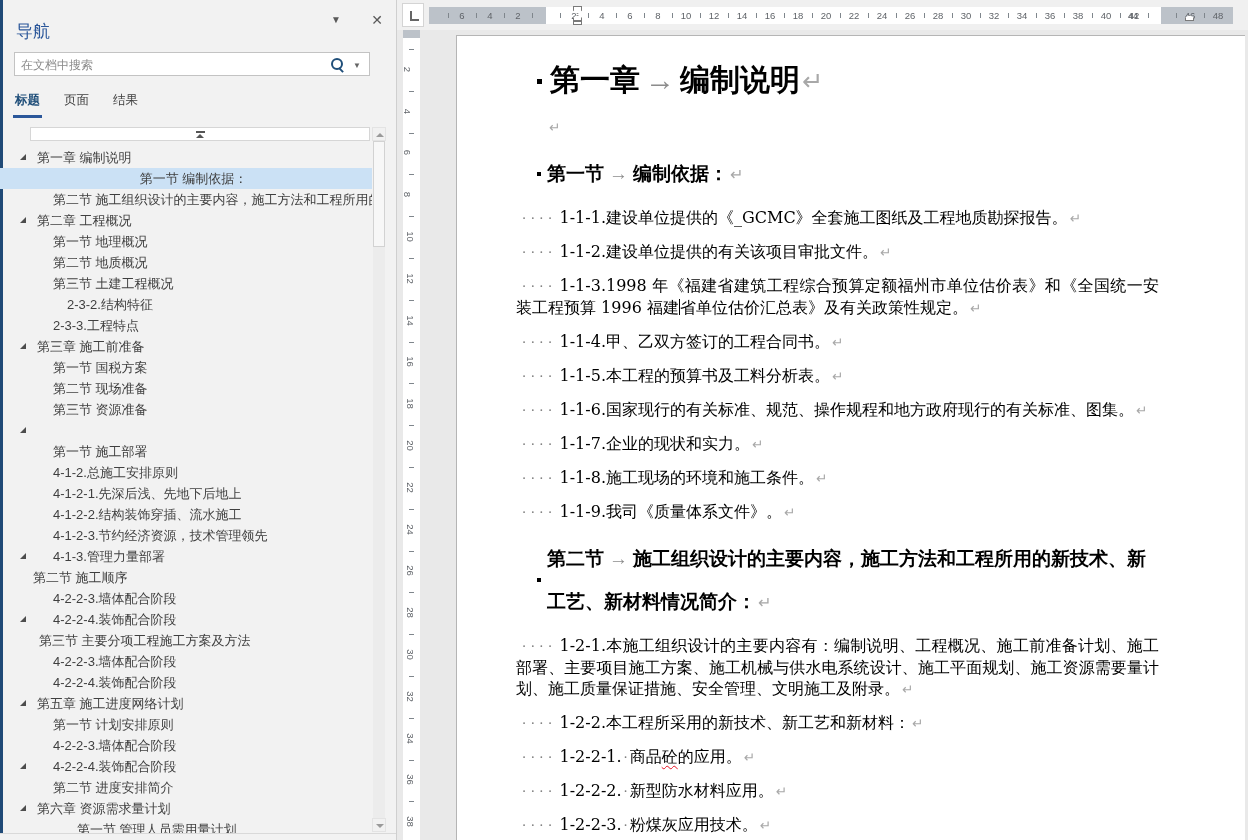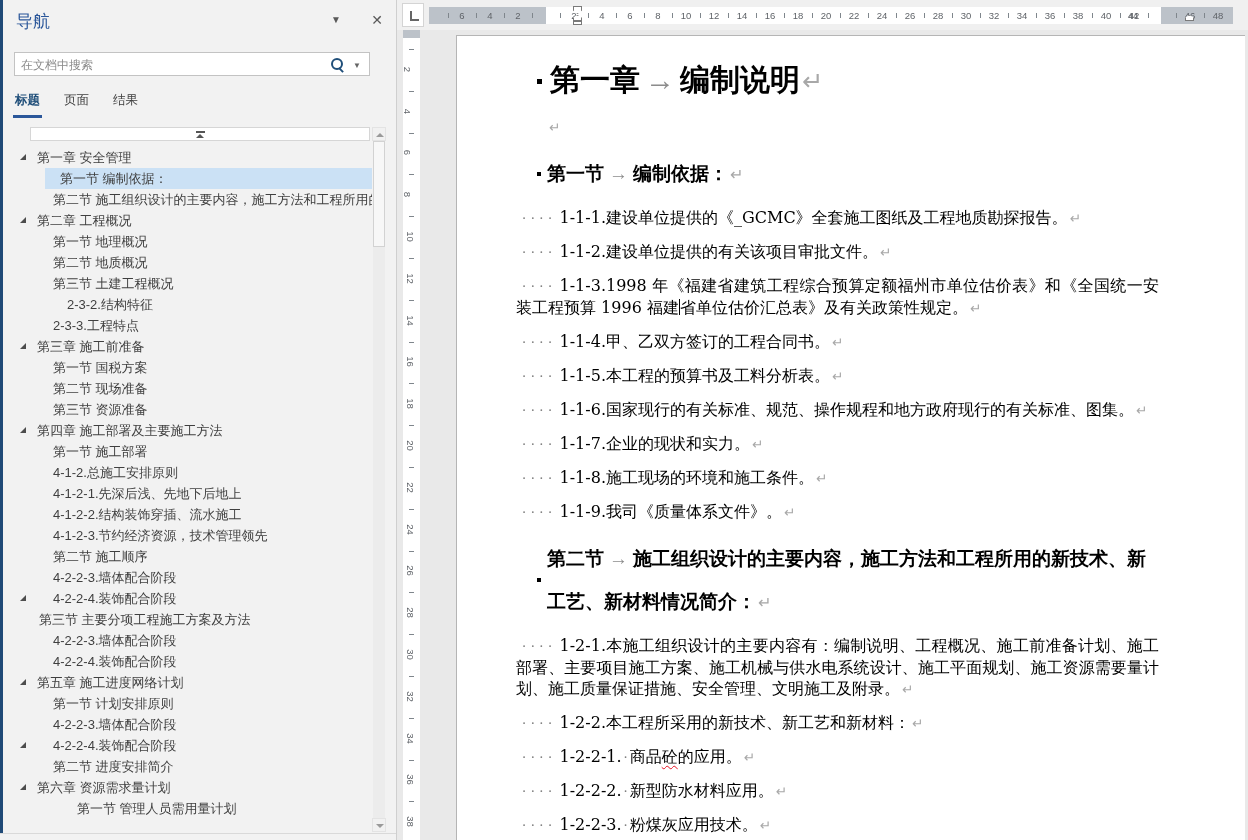--- a/index.html
+++ b/index.html
@@ -1,20 +1,20 @@
 <!DOCTYPE html>
 <html><head>
 <meta charset="utf-8">
 <style>
   html,body{margin:0;padding:0;}
   body{width:1248px;height:840px;overflow:hidden;font-family:"Liberation Sans",sans-serif;background:#e9e9e9;position:relative;}
   
   #nav-pane{position:absolute;left:0;top:0;width:396px;height:840px;background:#f2f2f2;}
   #nav-accent{position:absolute;left:0;top:0;width:3px;height:840px;background:#204a77;}
-  #nav-title{position:absolute;left:16px;top:10px;font-size:17px;color:#2b579a;text-align:center;}
+  #nav-title{position:absolute;left:16px;top:20px;font-size:17px;color:#2b579a;text-align:center;}
   #nav-caret{position:absolute;left:328px;top:14px;width:16px;height:16px;color:#595959;font-size:10px;text-align:center;cursor:pointer;}
   #nav-close{position:absolute;left:368px;top:12px;width:18px;height:18px;color:#595959;font-size:14px;text-align:center;cursor:pointer;}
   #nav-search{position:absolute;left:14px;top:52px;width:356px;height:24px;background:#fff;border:1px solid #c3c3c3;box-sizing:border-box;}
   #nav-search input{position:absolute;left:4px;top:1px;width:300px;height:20px;border:none;outline:none;font-size:12px;color:#444;background:transparent;font-family:"Liberation Sans",sans-serif;}
   #nav-search input::placeholder{color:#8a8a8a;opacity:1;}
   #search-mag{position:absolute;right:26px;top:5px;width:12px;height:12px;}
   #search-mag i{display:block;width:8px;height:8px;border:2px solid #1f4e79;border-radius:50%;}
   #search-mag b{display:block;width:2px;height:6px;background:#1f4e79;transform:rotate(-45deg);position:relative;left:9px;top:-3px;}
   #search-dd{position:absolute;right:8px;top:8px;font-size:8px;color:#666;}
   #nav-tabs{position:absolute;left:15px;top:92px;height:26px;display:flex;gap:24px;}
@@ -101,24 +101,24 @@
     </div>
 
   <div id="top-btn">
     <span class="bar"></span>
     <span class="tri"></span>
   </div>
 
   <div id="nav-tree">
       <div class="trow">
         <span class="tri"></span>
-        <div class="tin" style="margin-left: 29px; padding-left: 8px;"><span>第一章 安全管理</span></div>
-      </div>
-      <div class="trow">
-        <div class="tin sel" style="margin-left: 45px; padding-left: 15px;"><span>第一节 编制依据：</span></div>
+        <div class="tin" style="margin-left: 29px; padding-left: 8px;"><span>第一章 编制说明</span></div>
+      </div>
+      <div class="trow">
+        <div class="tin sel" style="padding-left: 15px; text-align: center;"><span>第一节 编制依据：</span></div>
       </div>
       <div class="trow">
         <div class="tin" style="margin-left: 45px; padding-left: 8px;"><span>第二节 施工组织设计的主要内容，施工方法和工程所用的...</span></div>
       </div>
       <div class="trow">
         <span class="tri"></span>
         <div class="tin" style="margin-left: 29px; padding-left: 8px;"><span>第二章 工程概况</span></div>
       </div>
       <div class="trow">
         <div class="tin" style="margin-left: 45px; padding-left: 8px;"><span>第一节 地理概况</span></div>
@@ -143,39 +143,42 @@
         <div class="tin" style="margin-left: 45px; padding-left: 8px;"><span>第一节 国税方案</span></div>
       </div>
       <div class="trow">
         <div class="tin" style="margin-left: 45px; padding-left: 8px;"><span>第二节 现场准备</span></div>
       </div>
       <div class="trow">
         <div class="tin" style="margin-left: 45px; padding-left: 8px;"><span>第三节 资源准备</span></div>
       </div>
       <div class="trow">
         <span class="tri"></span>
-        <div class="tin" style="margin-left: 29px; padding-left: 8px;"><span>第四章 施工部署及主要施工方法</span></div>
       </div>
       <div class="trow">
         <div class="tin" style="margin-left: 45px; padding-left: 8px;"><span>第一节 施工部署</span></div>
       </div>
       <div class="trow">
         <div class="tin" style="margin-left: 45px; padding-left: 8px;"><span>4-1-2.总施工安排原则</span></div>
       </div>
       <div class="trow">
         <div class="tin" style="margin-left: 45px; padding-left: 8px;"><span>4-1-2-1.先深后浅、先地下后地上</span></div>
       </div>
       <div class="trow">
         <div class="tin" style="margin-left: 45px; padding-left: 8px;"><span>4-1-2-2.结构装饰穿插、流水施工</span></div>
       </div>
       <div class="trow">
         <div class="tin" style="margin-left: 45px; padding-left: 8px;"><span>4-1-2-3.节约经济资源，技术管理领先</span></div>
       </div>
       <div class="trow">
-        <div class="tin" style="margin-left: 45px; padding-left: 8px;"><span>第二节 施工顺序</span></div>
+        <span class="tri"></span>
+        <div class="tin" style="margin-left: 45px; padding-left: 8px;"><span>4-1-3.管理力量部署</span></div>
+      </div>
+      <div class="trow">
+        <div class="tin" style="margin-left: 25px; padding-left: 8px;"><span>第二节 施工顺序</span></div>
       </div>
       <div class="trow">
         <div class="tin" style="margin-left: 45px; padding-left: 8px;"><span>4-2-2-3.墙体配合阶段</span></div>
       </div>
       <div class="trow">
         <span class="tri"></span>
         <div class="tin" style="margin-left: 45px; padding-left: 8px;"><span>4-2-2-4.装饰配合阶段</span></div>
       </div>
       <div class="trow">
         <div class="tin" style="margin-left: 31px; padding-left: 8px;"><span>第三节 主要分项工程施工方案及方法</span></div>

